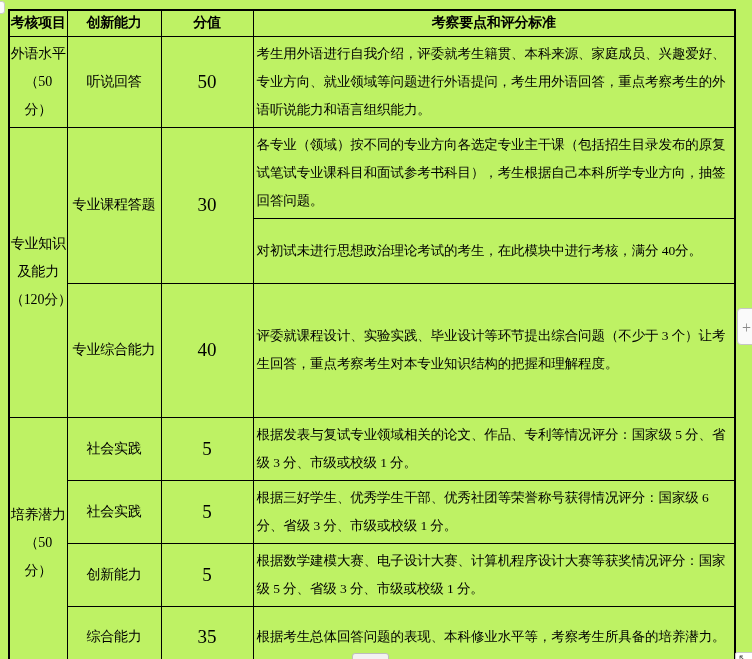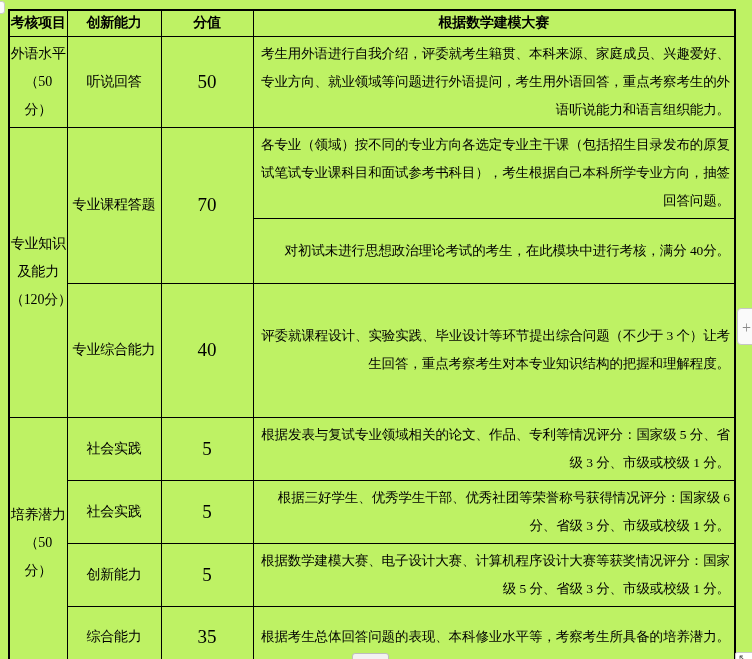--- a/index.html
+++ b/index.html
@@ -16,21 +16,21 @@
   th{
     font-weight:bold;font-size:14px;text-align:center;vertical-align:middle;
     white-space:nowrap;letter-spacing:-0.2px;
   }
   td.c1,td.c2{
     font-size:14px;text-align:center;vertical-align:middle;
     line-height:28px;white-space:pre-line;word-break:keep-all;letter-spacing:-0.2px;
   }
   td.c3{font-size:19px;text-align:center;vertical-align:middle;}
   td.c4{
-    font-size:13.5px;line-height:28px;text-align:right;vertical-align:middle;
+    font-size:13.5px;line-height:28px;text-align:left;vertical-align:middle;
     padding:3px 4px 3px 3px;word-break:break-all;letter-spacing:-0.1px;
   }
   tr.h-hd{height:26px;} tr.h-r1{height:88px;margin-top:35px;} tr.h-r2a{height:85px;}
   tr.h-r2b{height:65px;} tr.h-r3{height:134px;} tr.h-r4{height:61px;}
   tr.h-r5{height:59px;} tr.h-r6{height:60px;} tr.h-r7{height:63px;}
 
   
   .btn-left-stub{
     position:absolute;left:-10px;top:1px;width:13px;height:11px;
     border:1px solid #c9c9c9;border-radius:3px;background:#fbfbfb;
@@ -64,37 +64,37 @@
       <col style="width:58px">
         <col style="width:94px">
         <col style="width:92px">
         <col style="width:482px">
     </colgroup>
     <tbody>
         <tr class="h-hd">
       <th>考核项目</th>
       <th>创新能力</th>
       <th>分值</th>
-      <th>根据数学建模大赛</th>
+      <th>考察要点和评分标准</th>
     </tr>
 
     <tr class="h-r1">
       <td class="c1">外语水平
 （50 分）</td>
       <td class="c2">听说回答</td>
       <td class="c3">50</td>
       <td class="c4">考生用外语进行自我介绍，评委就考生籍贯、本科来源、家庭成员、兴趣爱好、专业方向、就业领域等问题进行外语提问，考生用外语回答，重点考察考生的外语听说能力和语言组织能力。</td>
     </tr>
 
     <tr class="h-r2a">
       <td class="c1" rowspan="3">专业知识
 及能力
 （120分）</td>
       <td class="c2" rowspan="2">专业课程答题</td>
-      <td class="c3" rowspan="2">70</td>
+      <td class="c3" rowspan="2">30</td>
       <td class="c4">各专业（领域）按不同的专业方向各选定专业主干课（包括招生目录发布的原复试笔试专业课科目和面试参考书科目），考生根据自己本科所学专业方向，抽签回答问题。</td>
     </tr>
     <tr class="h-r2b">
       <td class="c4">对初试未进行思想政治理论考试的考生，在此模块中进行考核，满分 40分。</td>
     </tr>
     <tr class="h-r3">
       <td class="c2">专业综合能力</td>
       <td class="c3">40</td>
       <td class="c4">评委就课程设计、实验实践、毕业设计等环节提出综合问题（不少于 3 个）让考生回答，重点考察考生对本专业知识结构的把握和理解程度。</td>
     </tr>

